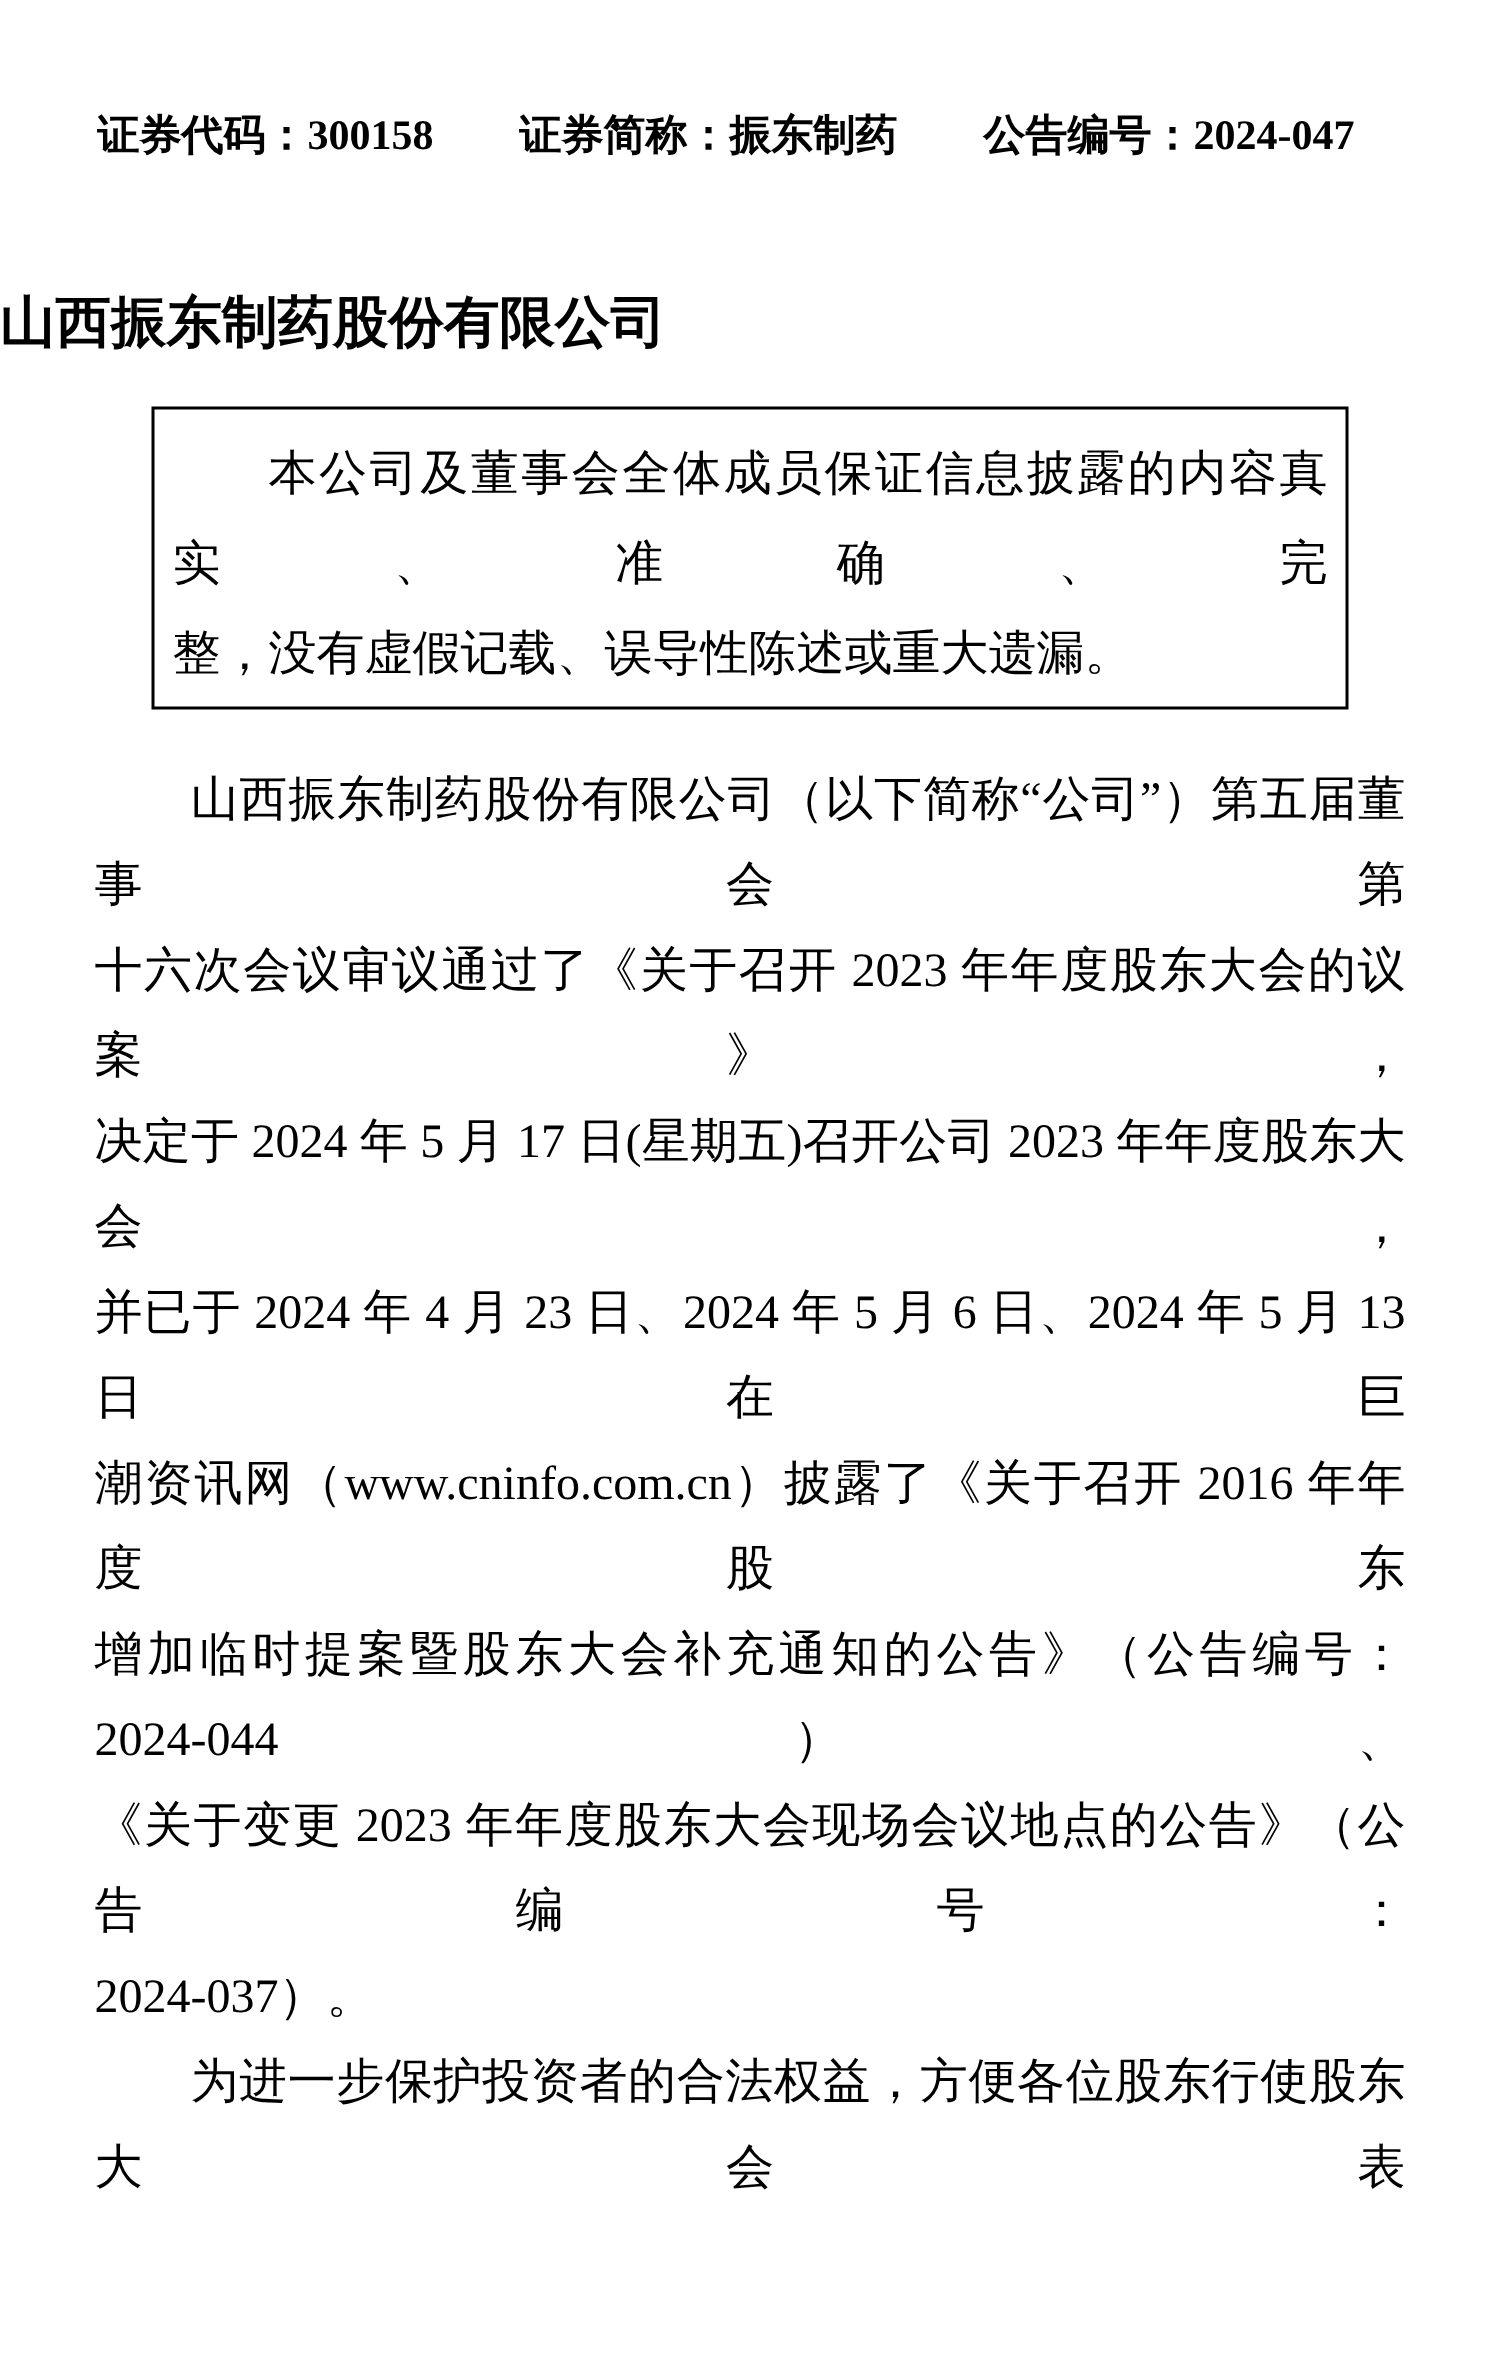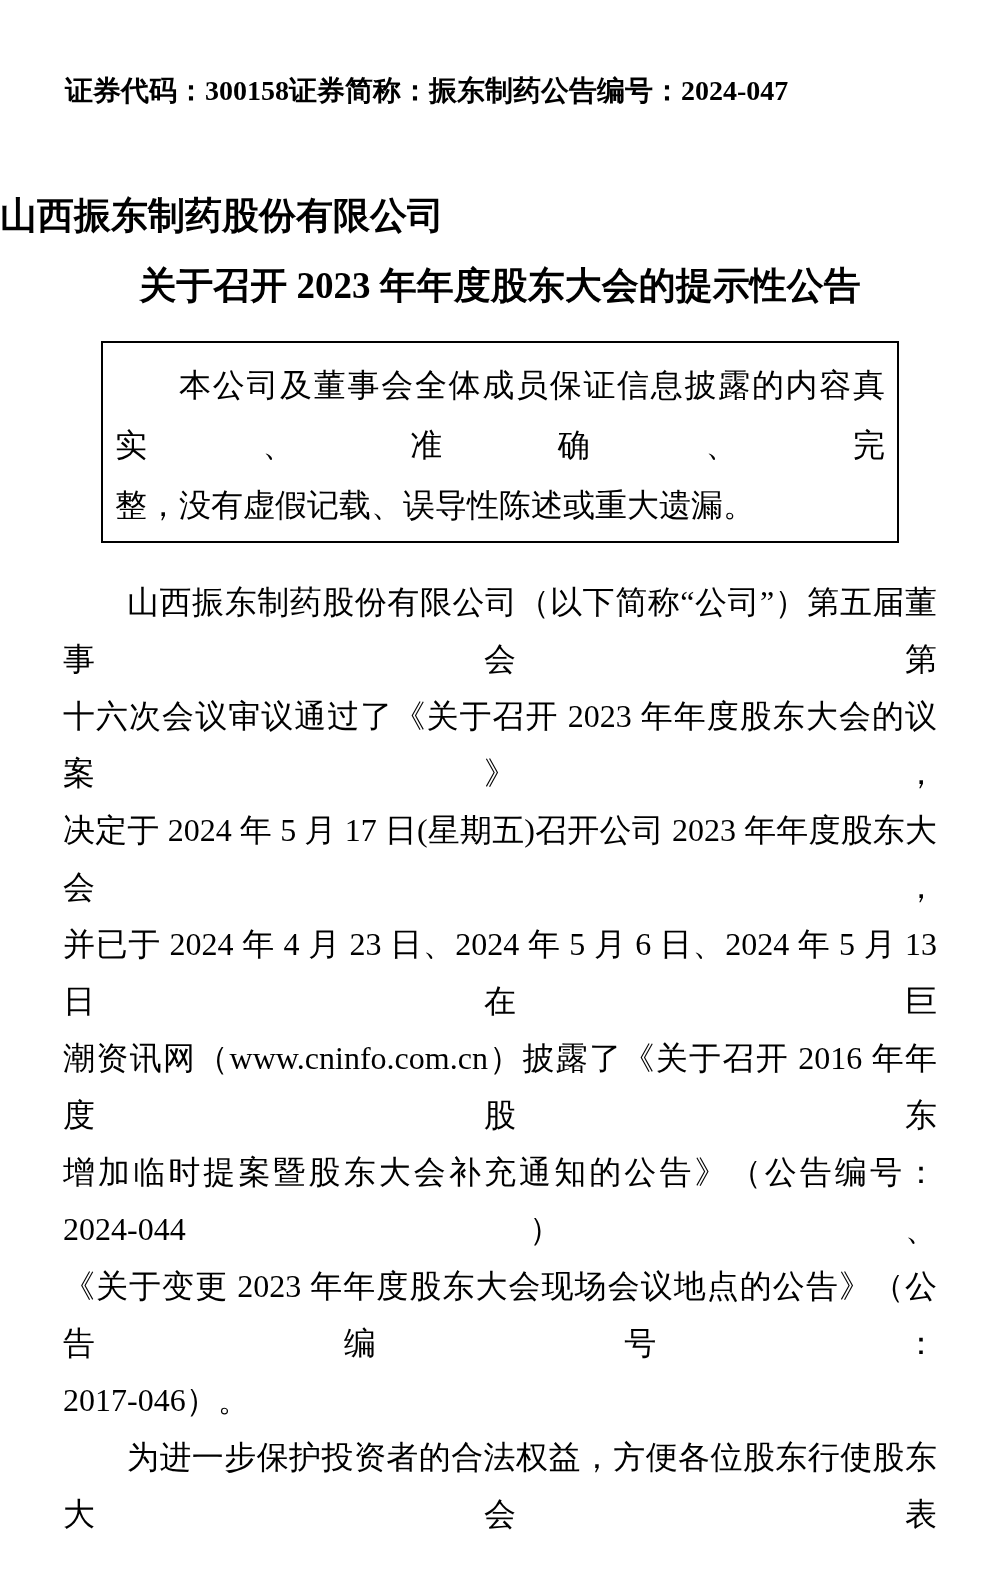--- a/index.html
+++ b/index.html
@@ -12,25 +12,26 @@
     width: 1000px;
     height: 1585px;
     margin: 0 auto;
     background: #ffffff;
     overflow: hidden;
     font-family: "Liberation Serif", "DejaVu Serif", serif;
     color: #000000;
   }
   .header-row {
     display: flex;
-    justify-content: flex-start;
+    justify-content: space-between;
     padding: 74px 97px 0 65px;
     font-size: 28px;
     line-height: 34px;
     font-weight: bold;
+    gap: 40px;
   }
   .title1 {
     margin: 88px 0 0 0;
     text-align: left;
     font-size: 37px;
     line-height: 40px;
     font-weight: bold;
   }
   .title2 {
     margin: 30px 0 0 0;
@@ -71,32 +72,31 @@
 
 <div class="page">
 
   <div class="header-row">
     <span>证券代码：300158</span>
     <span>证券简称：振东制药</span>
     <span>公告编号：2024-047</span>
   </div>
 
   <div class="title1">山西振东制药股份有限公司</div>
-  <div class="title2">关于召开 2023 年年度股东大会的提示性公告</div>
 
   <div class="disclaimer-box">
       <div class="line j ind">本公司及董事会全体成员保证信息披露的内容真实、准确、完</div>
       <div class="line">整，没有虚假记载、误导性陈述或重大遗漏。</div>
     </div>
 
   <div class="body-text">
       <div class="line j ind">山西振东制药股份有限公司（以下简称“公司”）第五届董事会第</div>
       <div class="line j">十六次会议审议通过了《关于召开 2023 年年度股东大会的议案》，</div>
       <div class="line j">决定于 2024 年 5 月 17 日(星期五)召开公司 2023 年年度股东大会，</div>
       <div class="line j">并已于 2024 年 4 月 23 日、2024 年 5 月 6 日、2024 年 5 月 13 日在巨</div>
       <div class="line j">潮资讯网（www.cninfo.com.cn）披露了《关于召开 2016 年年度股东</div>
       <div class="line j">增加临时提案暨股东大会补充通知的公告》（公告编号：2024-044）、</div>
       <div class="line j">《关于变更 2023 年年度股东大会现场会议地点的公告》（公告编号：</div>
-      <div class="line">2017-046）。</div>
+      <div class="line">2024-037）。</div>
       <div class="line j ind">为进一步保护投资者的合法权益，方便各位股东行使股东大会表</div>
     </div>
 
 </div>
 
 </body></html>

